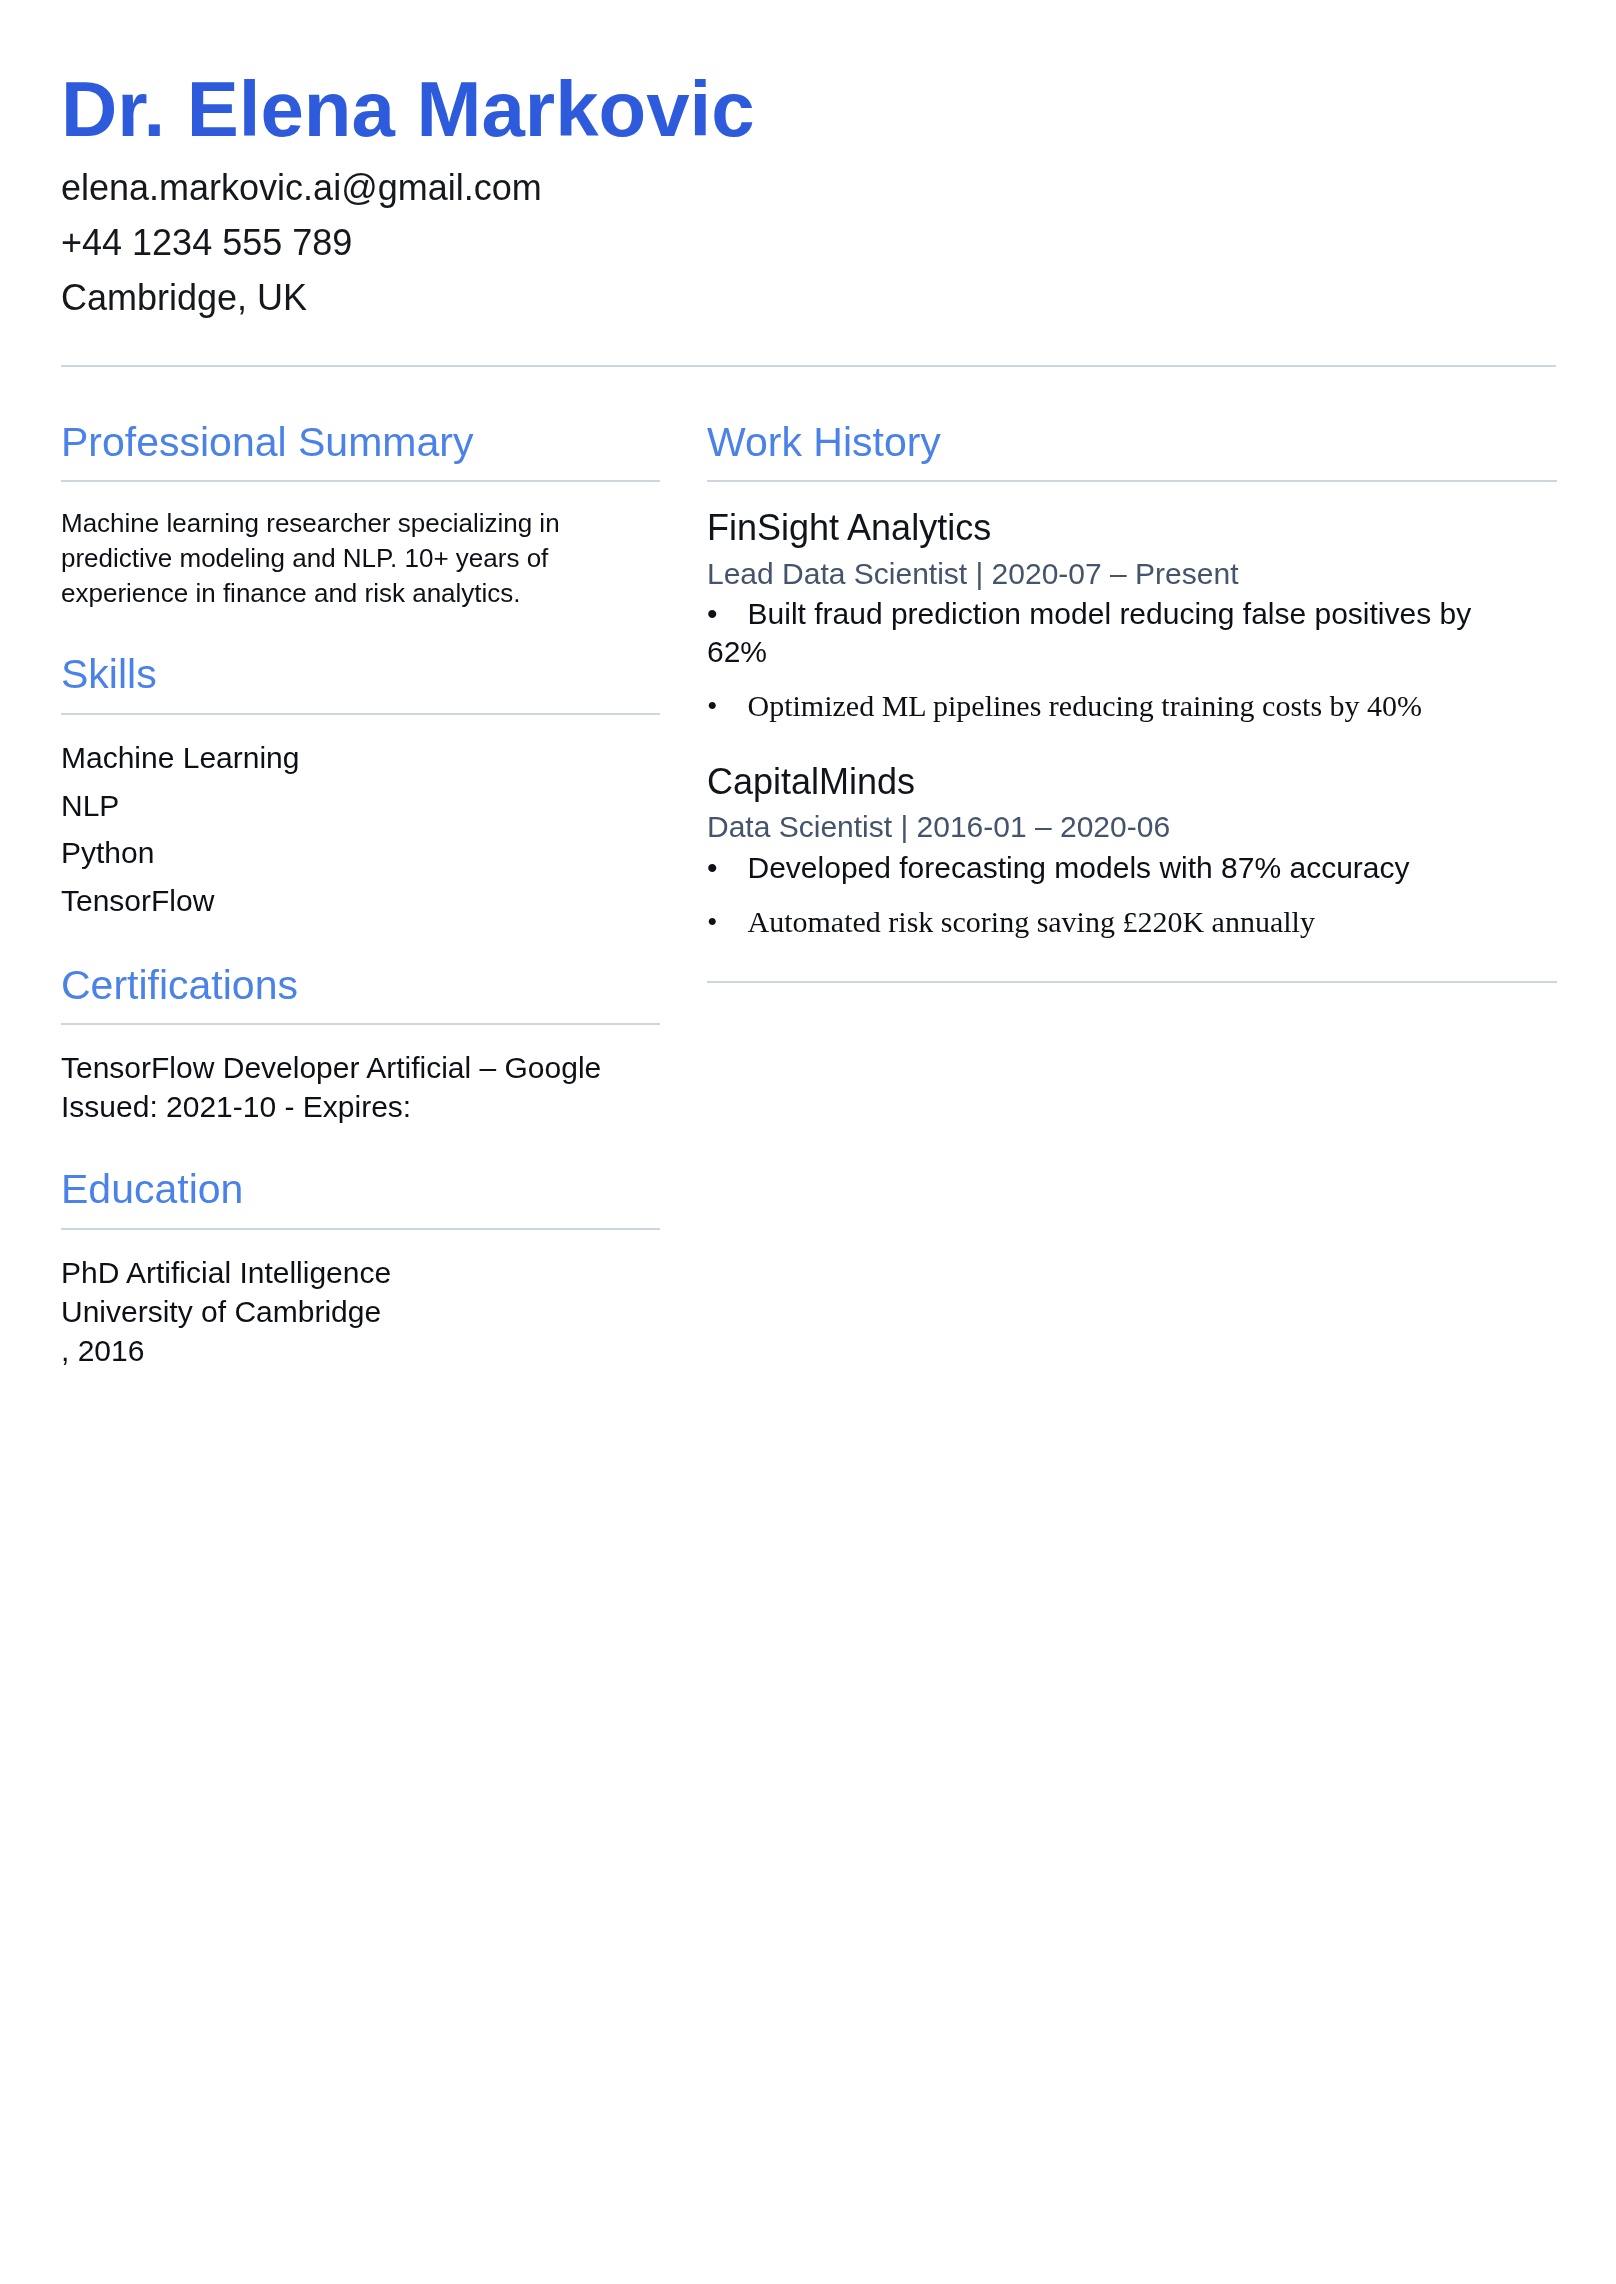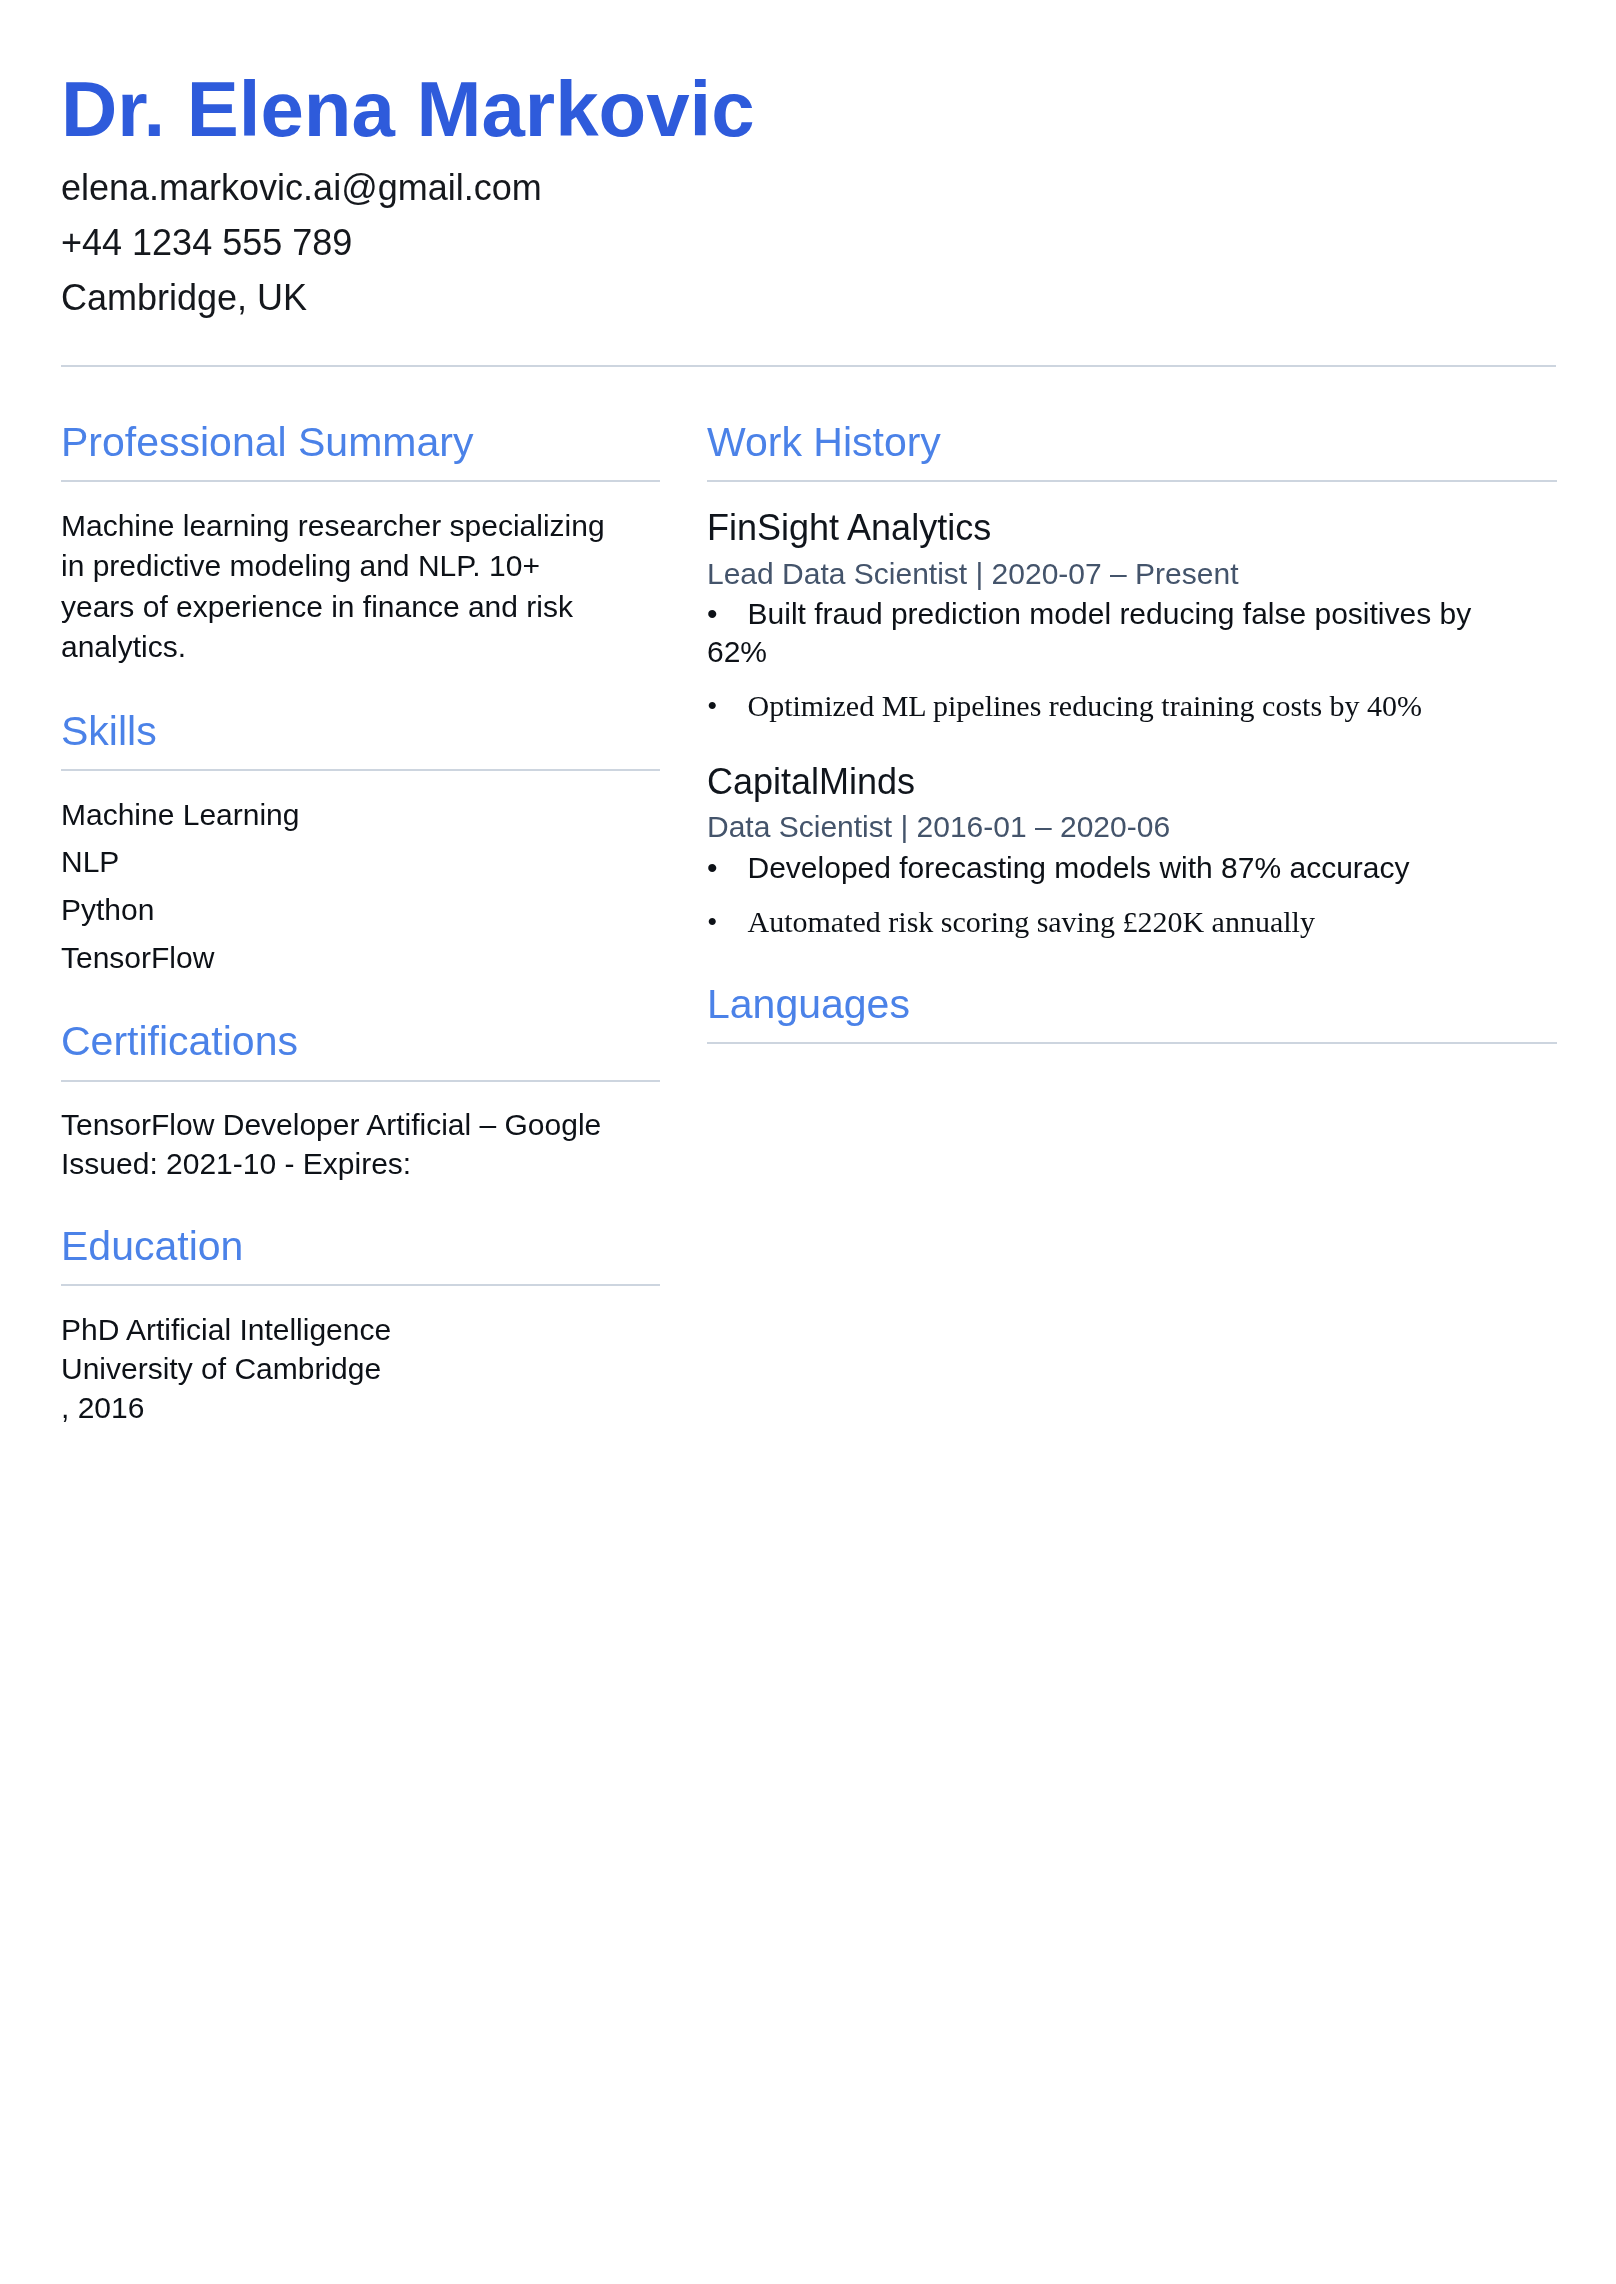--- a/index.html
+++ b/index.html
@@ -63,21 +63,21 @@
     font-weight: 400;
     color: #4b82e8;
   }
   .sec-rule { margin: 14.3px 0 23.4px 0; }
   .block + .block { margin-top: 40px; }
 
   
   .para {
     margin: 0;
     max-width: 560px;
-    font-size: 30px;
+    font-size: 26px;
     line-height: 1.35;
     color: #0d1117;
   }
   .skills-list {
     margin: 0; padding: 0;
     list-style: none;
     font-size: 30px;
     line-height: 1.35;
     color: #0d1117;
   }
@@ -191,21 +191,20 @@
           <h3 class="job-company">CapitalMinds</h3>
           <div class="job-role">Data Scientist | 2016-01 – 2020-06</div>
           <div class="job-bullets">
             <div class="bullet-line"><span class="dot">•</span><span>Developed forecasting models with 87% accuracy</span></div>
             <div class="bullet-line"><span class="dot">•</span><span>Automated risk scoring saving £220K annually</span></div>
           </div>
         </article>
       </section>
 
       <section class="block">
-        <h2 class="sec-title">Languages</h2>
         <div class="rule sec-rule"></div>
       </section>
 
     </section>
 
   </main>
 </div>
 
 
 </body></html>

